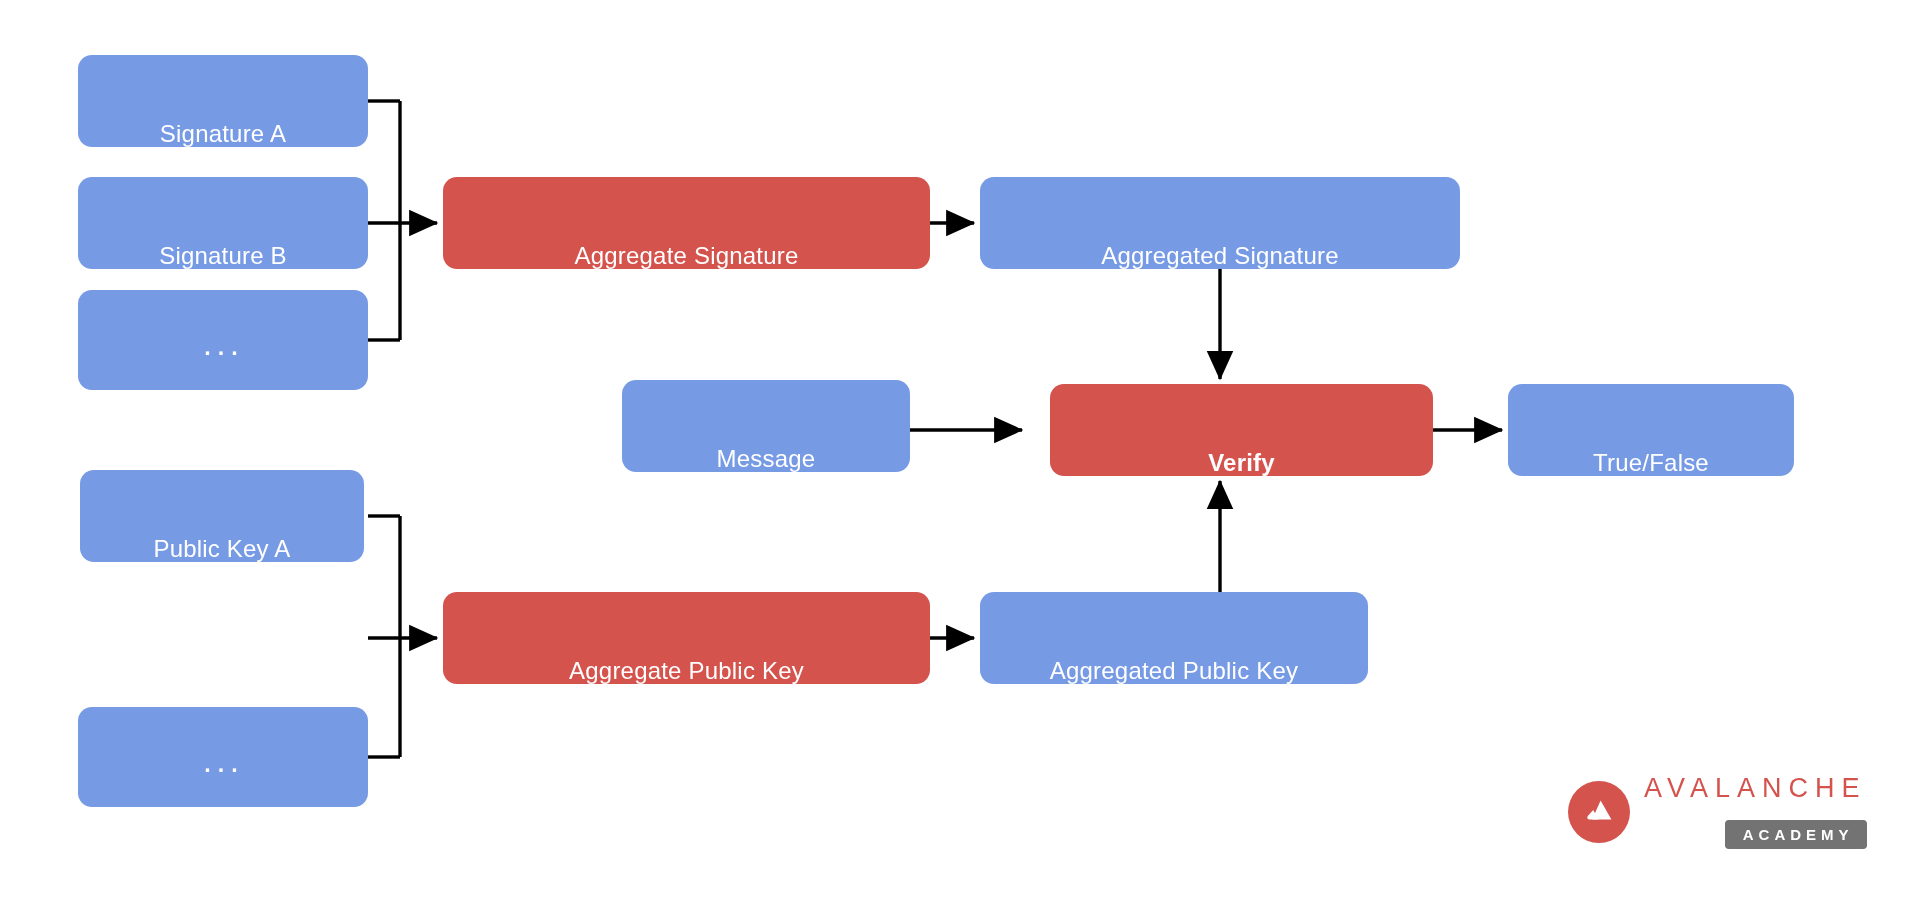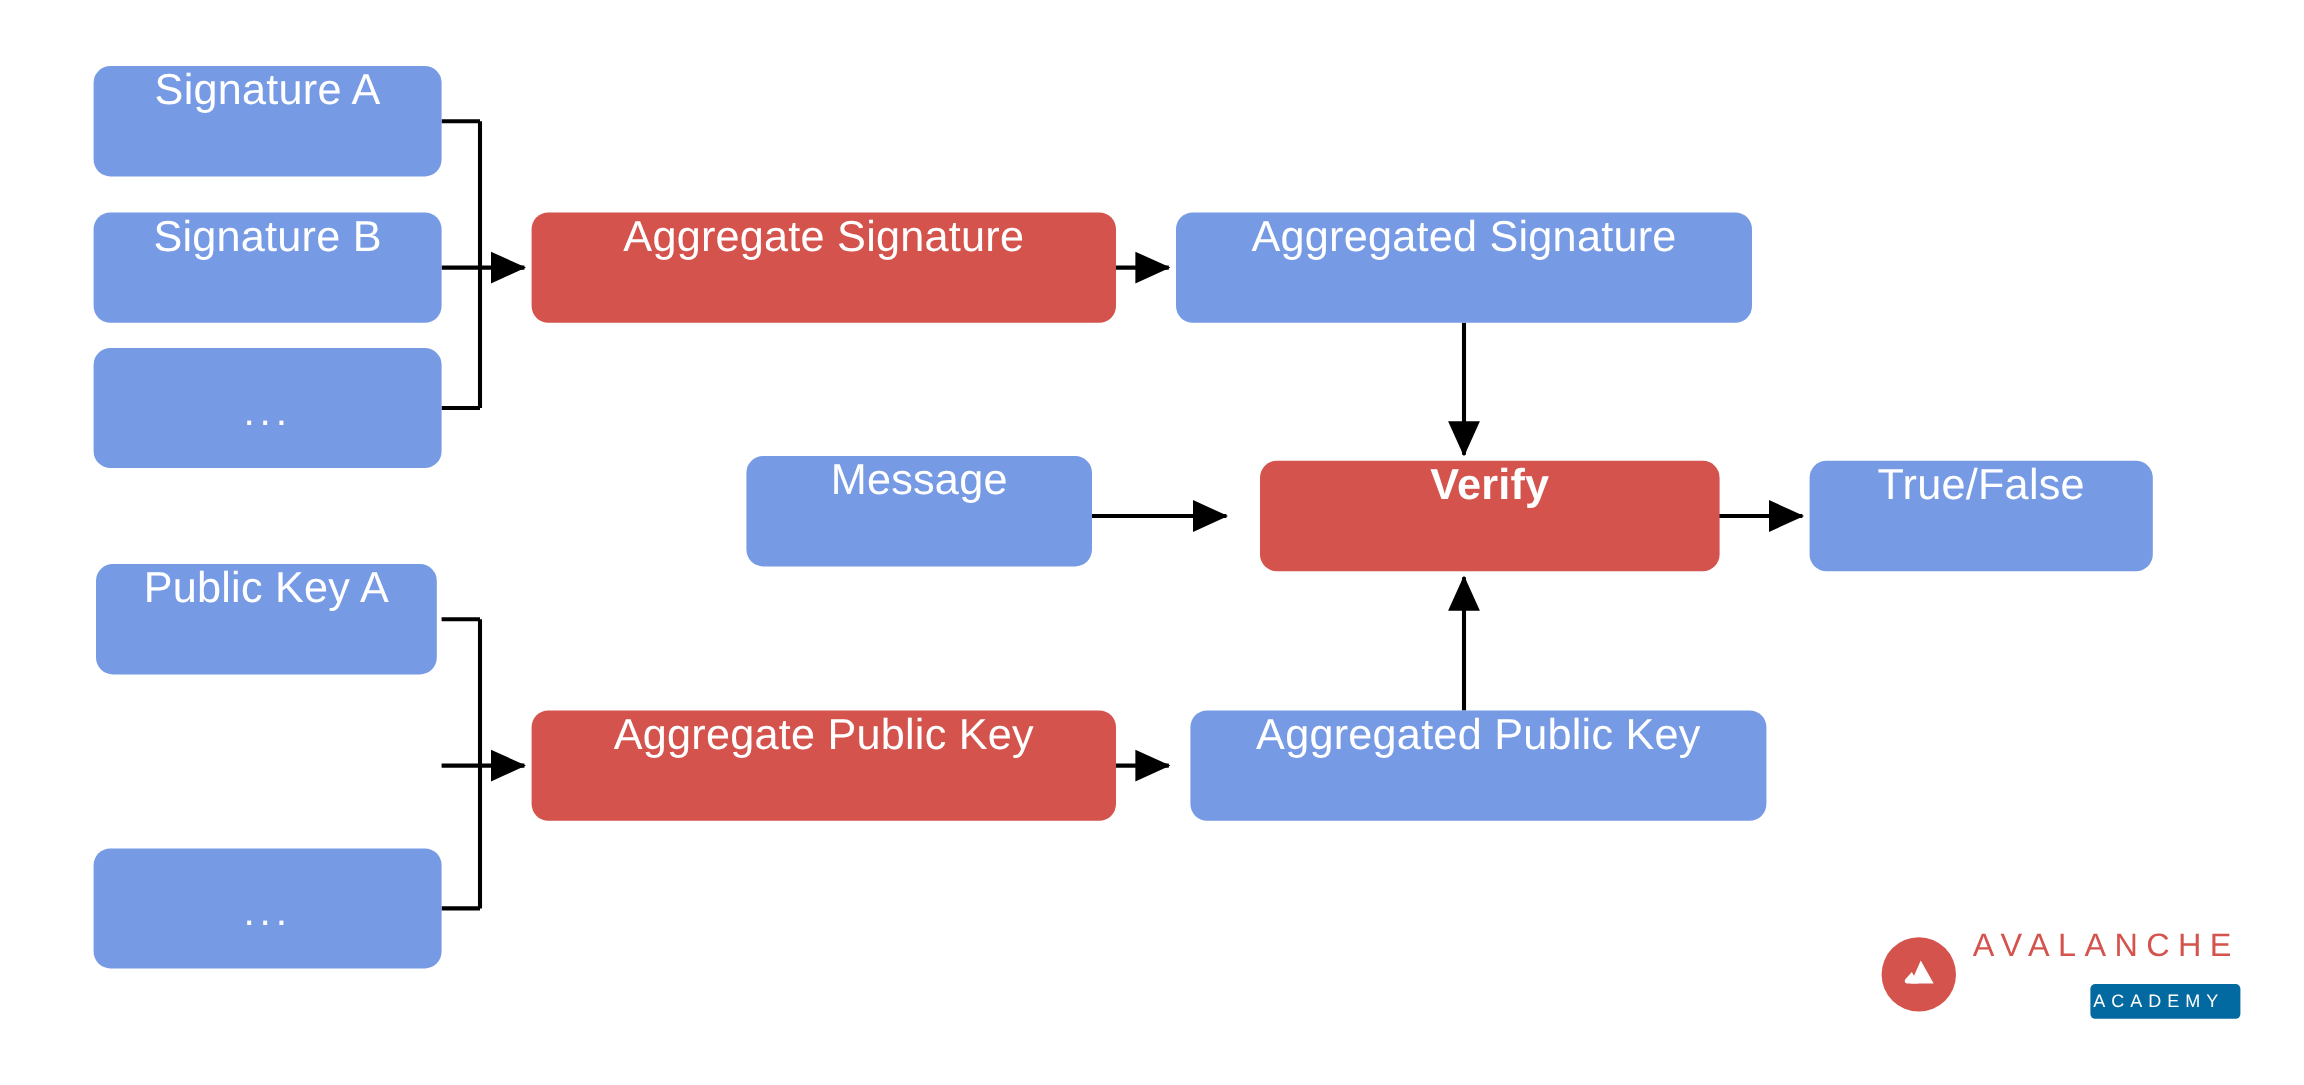--- a/index.html
+++ b/index.html
@@ -17,24 +17,24 @@
     width: 1920px;
     height: 904px;
     background: #ffffff;
     overflow: hidden;
   }
   .node {
     position: absolute;
     box-sizing: border-box;
     border-radius: 14px;
     display: flex;
-    align-items: flex-start;
+    align-items: flex-end;
     justify-content: center;
     color: #ffffff;
-    font-size: 36px;
+    font-size: 24px;
     font-weight: 400;
     letter-spacing: 0.2px;
     line-height: 1.1;
     text-align: center;
     white-space: nowrap;
     user-select: none;
   }
   .node.blue { background: #779ae5; }
   .node.red  { background: #d4534d; }
   .node.bold { font-weight: 700; margin-left: 22px; }
@@ -87,27 +87,27 @@
   #logo .brand {
     color: #d4534d;
     font-size: 27px;
     font-weight: 400;
     letter-spacing: 7px;
     line-height: 1;
     white-space: nowrap;
   }
   #logo .sub {
     align-self: flex-end;
-    background: #0369a1;
+    background: #737373;
     color: #ffffff;
     font-size: 15px;
-    font-weight: 400;
+    font-weight: 700;
     letter-spacing: 5px;
     line-height: 1;
-    padding: 7px 13px 7px 2px;
+    padding: 7px 13px 7px 18px;
     border-radius: 4px;
     white-space: nowrap;
   }
 </style>
 </head>
 <body>
 
 <div id="canvas">
 
   <svg id="edges" viewBox="0 0 1920 904" xmlns="http://www.w3.org/2000/svg">
@@ -190,21 +190,21 @@
 
 
   <div class="node blue ellipsis" style="left:78px; top:707px; width:290px; height:100px;">
     <span class="dots">...</span>
   </div>
 
   <div class="node red" style="left:443px; top:592px; width:487px; height:92px;">
     <span>Aggregate Public Key</span>
   </div>
 
-  <div class="node blue" style="left:980px; top:592px; width:480px; height:92px;margin-left:12px;">
+  <div class="node blue" style="left:980px; top:592px; width:388px; height:92px;">
     <span>Aggregated Public Key</span>
   </div>
 
   <div id="logo">
     <span class="badge">
       <svg width="38" height="38" viewBox="0 0 38 38" xmlns="http://www.w3.org/2000/svg">
         <path d="M20.6 7.4 L31.4 26.6 L23.0 26.6 L12.2 26.6 Z" fill="#ffffff"></path>
         <path d="M13.2 17.0 L18.6 26.6 L10.0 26.6 C7.6 26.6 6.6 25.0 7.8 23.0 Z" fill="#ffffff"></path>
       </svg>
     </span>

